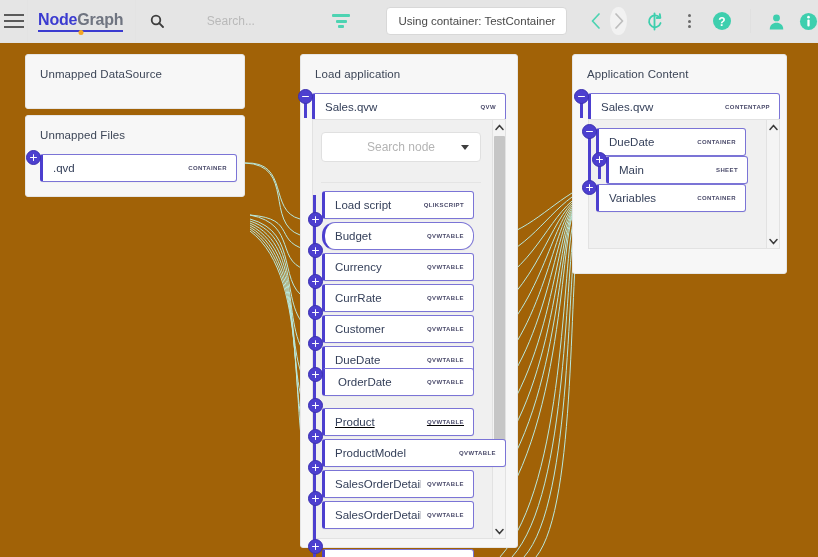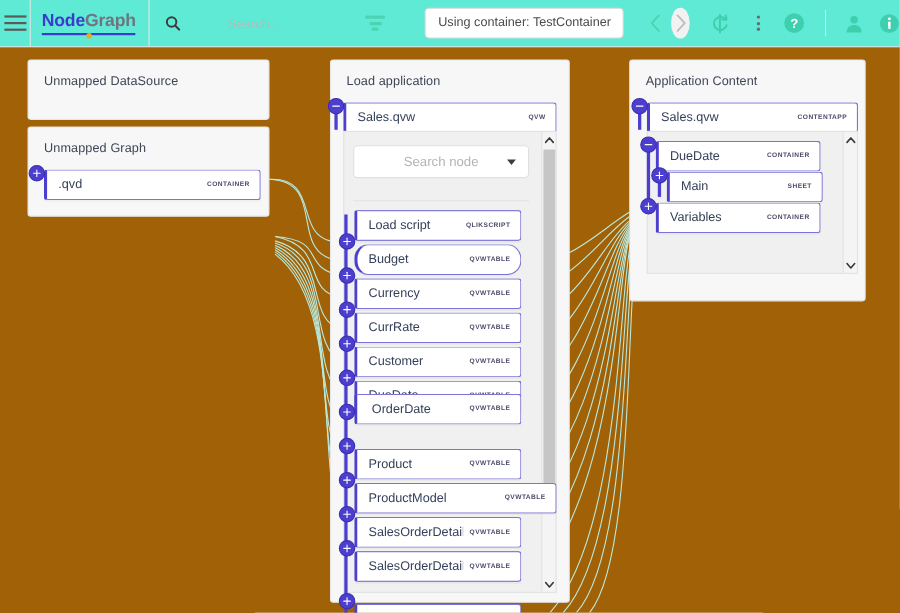--- a/index.html
+++ b/index.html
@@ -8,21 +8,21 @@
     width: 818px; height: 557px;
     overflow: hidden;
     background: #ffffff;
     font-family: "Liberation Sans", sans-serif;
   }
 
   
   .header {
     position: absolute; top: 0; left: 0;
     width: 818px; height: 43px;
-    background: #5eead4;
+    background: #e5e5e5;
     border-bottom: 1px solid #e3e3e3;
     display: flex; align-items: center;
   }
   .hamburger {
     width: 46px; height: 42px;
     display: flex; flex-direction: column;
     align-items: center; justify-content: center;
     gap: 4px; cursor: pointer;
   }
   .hamburger span {
@@ -326,21 +326,21 @@
       <path d="M524,514 C574,458 566,220 578,180"></path>
       <path d="M536,514 C578,462 568,222 580,182"></path>
     </g>
   </svg>
 
   <div class="group" style="left:25px; top:11px; width:220px; height:55px;">
     <div class="group-title">Unmapped DataSource</div>
   </div>
 
   <div class="group" style="left:25px; top:72px; width:220px; height:82px;">
-    <div class="group-title">Unmapped Graph</div>
+    <div class="group-title">Unmapped Files</div>
   </div>
   <div class="node" style="left:40px; top:111px; width:197px;gap:12px;">
     <span class="node-label">.qvd</span>
     <span class="node-type">CONTAINER</span>
   </div>
   <div class="knob plus" style="left:26px; top:107px;"></div>
 
   <div class="group" style="left:300px; top:11px; width:218px; height:494px;">
     <div class="group-title">Load application</div>
   </div>
@@ -398,26 +398,26 @@
       <div class="node" style="left: 322px; top: 272px; width: 152px;">
         <span class="node-label">Customer</span>
         <span class="node-type">QVWTABLE</span>
       </div>
       <div class="knob plus" style="left: 308px; top: 262px;"></div>
       <div class="node" style="left: 322px; top: 303px; width: 152px;">
         <span class="node-label">DueDate</span>
         <span class="node-type">QVWTABLE</span>
       </div>
       <div class="knob plus" style="left: 308px; top: 293px;"></div>
-      <div class="node" style="left: 322px; top: 315px; width: 152px; padding-left: 13px;">
+      <div class="node" style="left: 322px; top: 325px; width: 152px; padding-left: 13px;">
         <span class="node-label">OrderDate</span>
         <span class="node-type">QVWTABLE</span>
       </div>
       <div class="knob plus" style="left: 308px; top: 324px;"></div>
-      <div class="node" style="left: 322px; top: 365px; width: 152px;">
+      <div class="node" style="left: 322px; top: 365px; width: 152px; text-decoration: underline;">
         <span class="node-label">Product</span>
         <span class="node-type">QVWTABLE</span>
       </div>
       <div class="knob plus" style="left: 308px; top: 355px;"></div>
       <div class="node" style="left: 322px; top: 396px; width: 184px;">
         <span class="node-label">ProductModel</span>
         <span class="node-type">QVWTABLE</span>
       </div>
       <div class="knob plus" style="left: 308px; top: 386px;"></div>
       <div class="node" style="left: 322px; top: 427px; width: 152px;">

